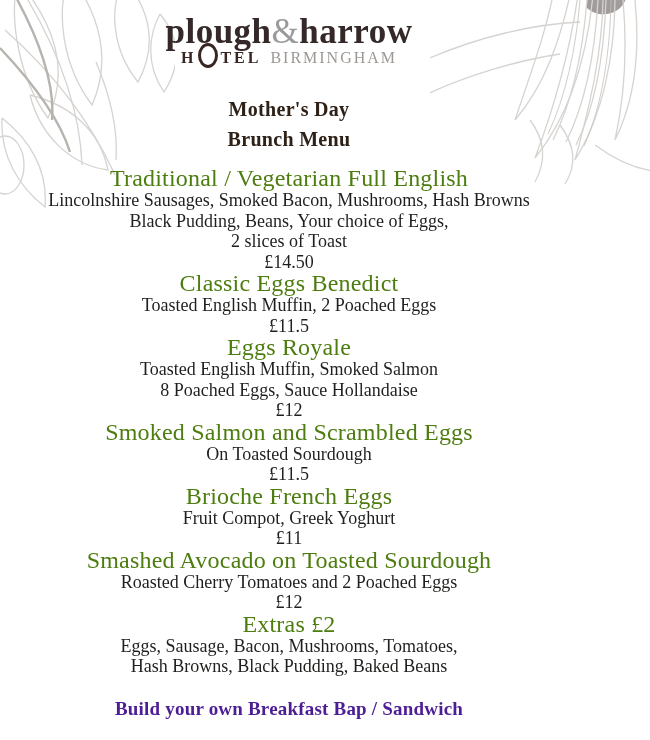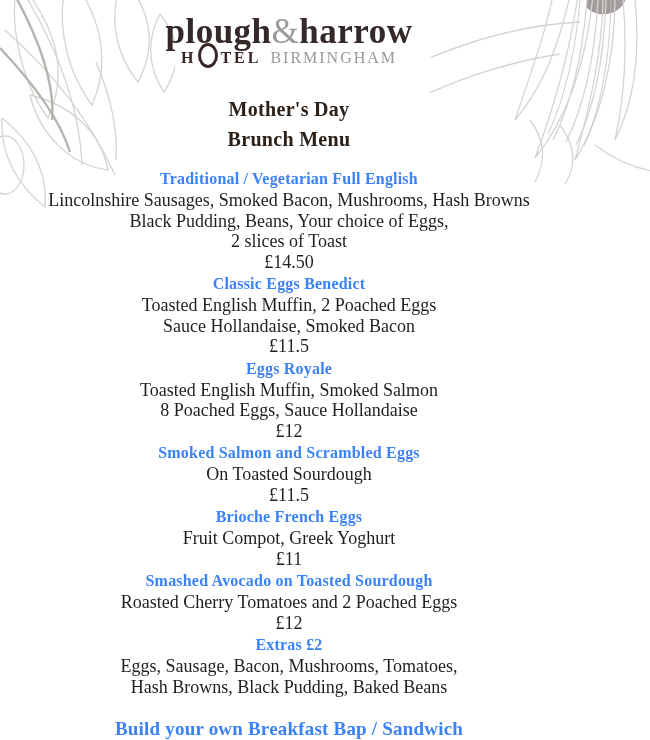--- a/index.html
+++ b/index.html
@@ -31,25 +31,25 @@
     border-radius:50%;margin:-4px 2px 0 2px;box-sizing:border-box;
   }
   .logo-city{color:#9c9793;letter-spacing:2px;padding-top:3px;margin-left:9px;font-weight:500;}
   
   .menu-title{
     margin-top:13px;font-size:20px;font-weight:700;color:#2e2118;
     line-height:30px;letter-spacing:.3px;
   }
   
   .items{margin-top:13px;color:#211f1d;}
-  .item-name{font-size:16px;font-weight:700;line-height:23px;color:#3b82f6;letter-spacing:.2px;}
+  .item-name{font-size:24px;font-weight:400;line-height:23px;color:#4d7c0f;letter-spacing:.2px;}
   .item-desc,.item-price{font-size:18px;line-height:20.5px;}
   
   .menu-footer{
-    margin-top:21px;font-size:19px;font-weight:700;color:#3b82f6;letter-spacing:.2px;
+    margin-top:21px;font-size:19px;font-weight:700;color:#4c1d95;letter-spacing:.2px;
   }
 </style>
 </head>
 <body>
 
 <svg class="decoration left" width="175" height="210" viewBox="0 0 175 210" aria-hidden="true">
   <g fill="none" stroke="#d6d3d0" stroke-width="1.3">
     <path d="M18,-20 C55,25 70,70 48,118 C20,80 8,20 18,-20"></path>
     <path d="M70,-25 C100,15 112,60 92,105 C62,65 55,10 70,-25"></path>
     <path d="M125,-20 C150,10 158,45 138,82 C112,50 108,5 125,-20"></path>
@@ -112,21 +112,20 @@
       <div class="item-name">Traditional / Vegetarian Full English</div>
       <div class="item-desc">Lincolnshire Sausages, Smoked Bacon, Mushrooms, Hash Browns</div>
       <div class="item-desc">Black Pudding, Beans, Your choice of Eggs,</div>
       <div class="item-desc">2 slices of Toast</div>
       <div class="item-price">£14.50</div>
     </div>
 
     <div class="item">
       <div class="item-name">Classic Eggs Benedict</div>
       <div class="item-desc">Toasted English Muffin, 2 Poached Eggs</div>
-      <div class="item-desc">Sauce Hollandaise, Smoked Bacon</div>
       <div class="item-price">£11.5</div>
     </div>
 
     <div class="item">
       <div class="item-name">Eggs Royale</div>
       <div class="item-desc">Toasted English Muffin, Smoked Salmon</div>
       <div class="item-desc">8 Poached Eggs, Sauce Hollandaise</div>
       <div class="item-price">£12</div>
     </div>
 

